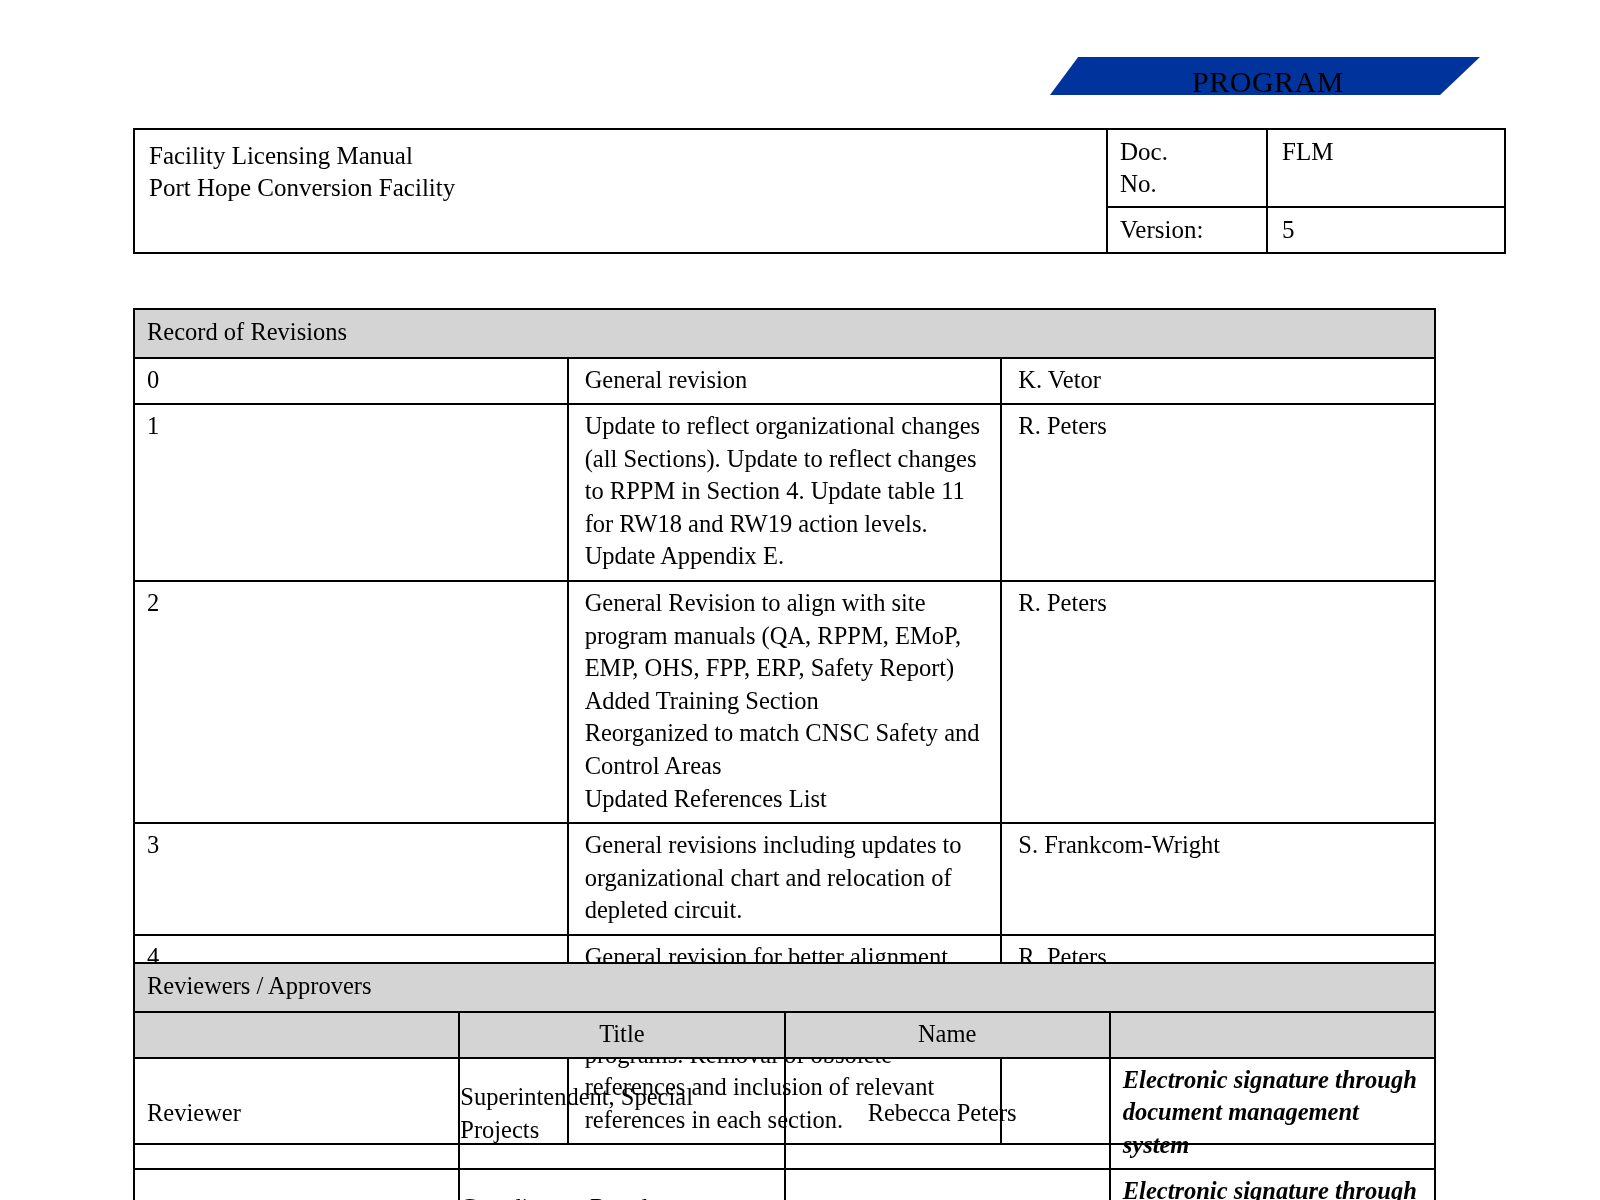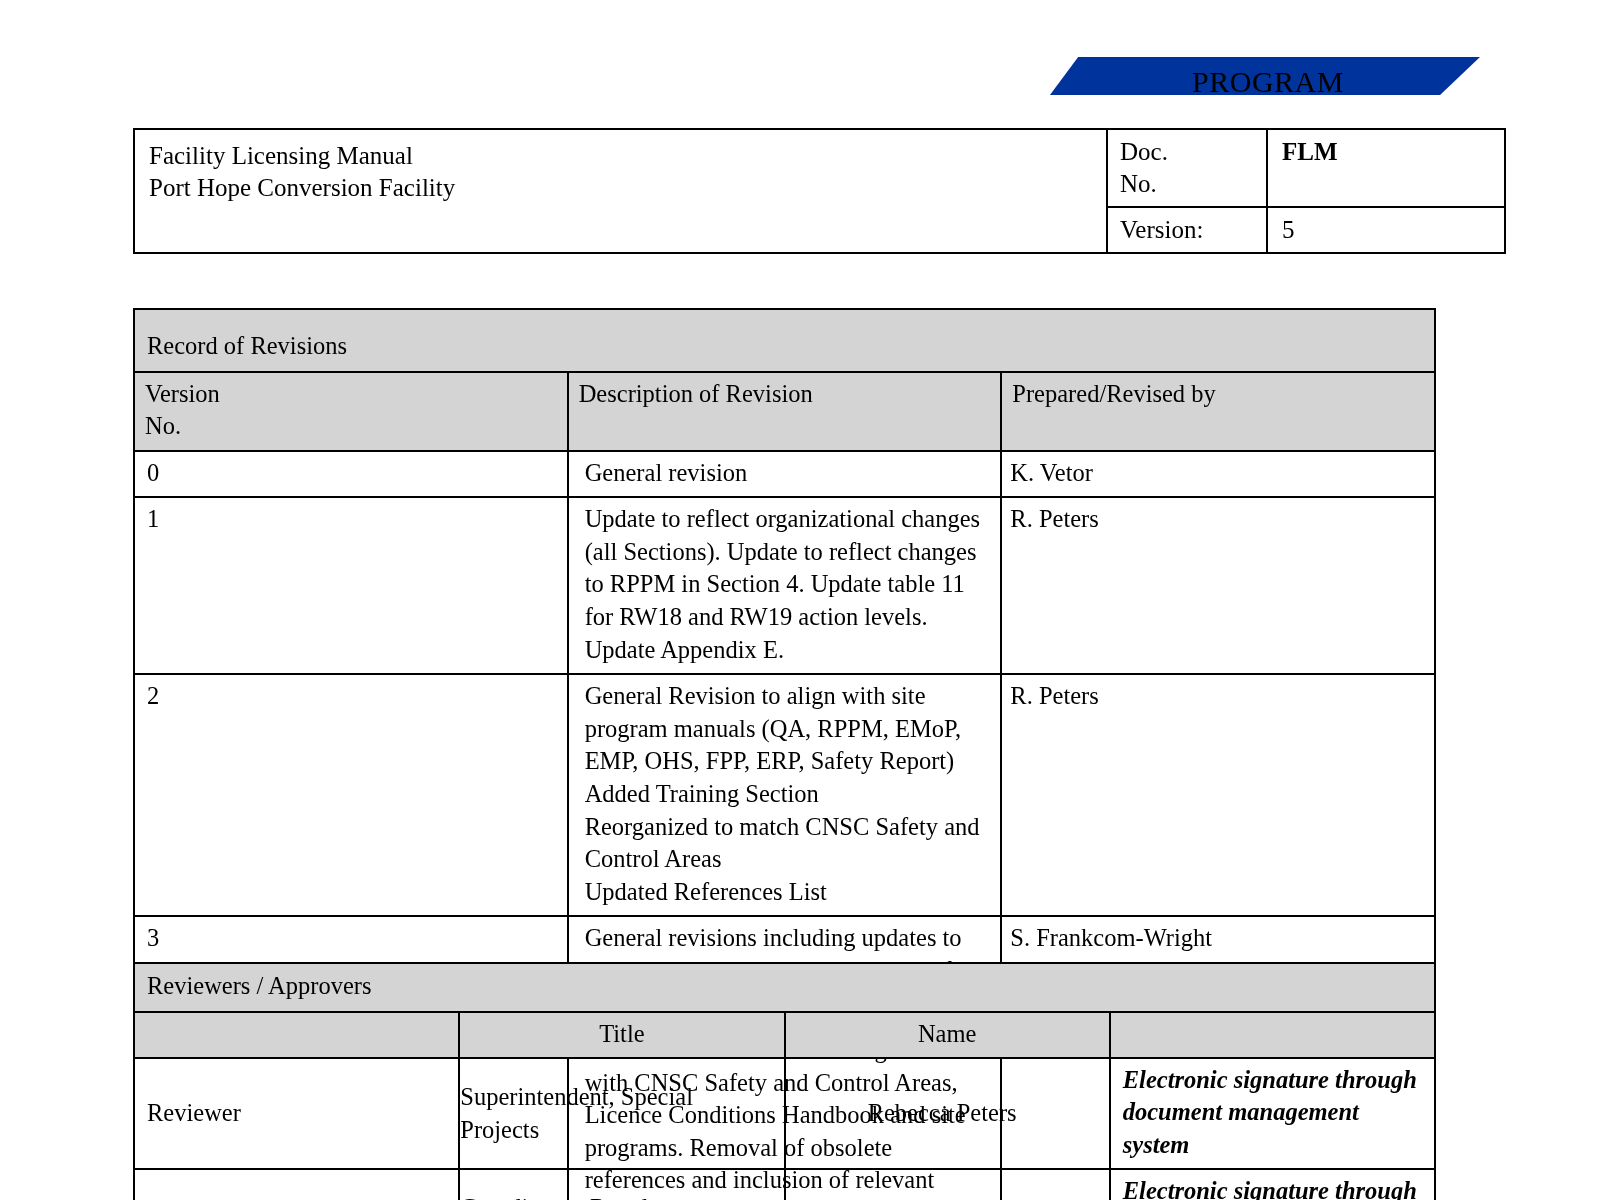--- a/index.html
+++ b/index.html
@@ -68,21 +68,21 @@
     padding-left: 14px;
   }
   .doc-header .lbl-cell {
     width: 136px;
     padding-left: 12px;
   }
   .doc-header .val-cell {
     width: 212px;
     padding-left: 14px;
   }
-  .doc-header .bold { font-weight: bold; border-radius: 32px; }
+  .doc-header .bold { font-weight: normal; border-radius: 32px; }
   .nowrap2 { display: block; }
 
   
   .grid {
     border-collapse: collapse;
     table-layout: fixed;
     position: absolute;
     left: 133px;
     width: 1303px;
   }
@@ -97,24 +97,24 @@
   }
   .grid .hdr {
     background: #D4D4D4;
   }
 
   
   #rev-table { top: 308px; }
   #rev-table .c-ver  { width: 143px; }
   #rev-table .c-desc { width: 887px; }
   #rev-table .c-prep { width: 273px; }
-  #rev-table .caption-cell { padding: 20px 12px 8px 12px; }
+  #rev-table .caption-cell { padding: 6px 12px 8px 12px; }
   #rev-table td.c-ver  { padding-left: 12px; }
   #rev-table td.c-desc { padding-left: 16px; }
-  #rev-table td.c-prep { padding-left: 8px; }
+  #rev-table td.c-prep { padding-left: 16px; }
   #rev-table .multiline { white-space: pre-line; }
 
   
   #rev2-table { top: 962px; }
   #rev2-table .c-role { width: 258px; }
   #rev2-table .c-title{ width: 497px; }
   #rev2-table .c-name { width: 204px; text-align: center; }
   #rev2-table .c-sig  { width: 344px; }
   #rev2-table .caption-cell { padding: 6px 12px 8px 12px; }
   #rev2-table .title-hdr { text-align: center; }
@@ -163,28 +163,20 @@
   </tr>
 </tbody>
   </table>
 
 <table class="grid" id="rev-table">
   <tbody>
       <tr>
     <td class="hdr caption-cell" colspan="3">Record of Revisions</td>
   </tr>
   <tr>
-    <th class="hdr c-ver">
-      <span class="nowrap2">Version</span>
-      <span class="nowrap2">No.</span>
-    </th>
-    <th class="hdr c-desc">Description of Revision</th>
-    <th class="hdr c-prep">Prepared/Revised by</th>
-  </tr>
-  <tr>
     <td class="c-ver">0</td>
     <td class="c-desc multiline">General revision</td>
     <td class="c-prep">K. Vetor</td>
   </tr>
   <tr>
     <td class="c-ver">1</td>
     <td class="c-desc multiline">Update to reflect organizational changes (all Sections).  Update to reflect changes to RPPM in Section 4.  Update table 11 for RW18 and RW19 action levels.  Update Appendix E.</td>
     <td class="c-prep">R. Peters</td>
   </tr>
   <tr>

